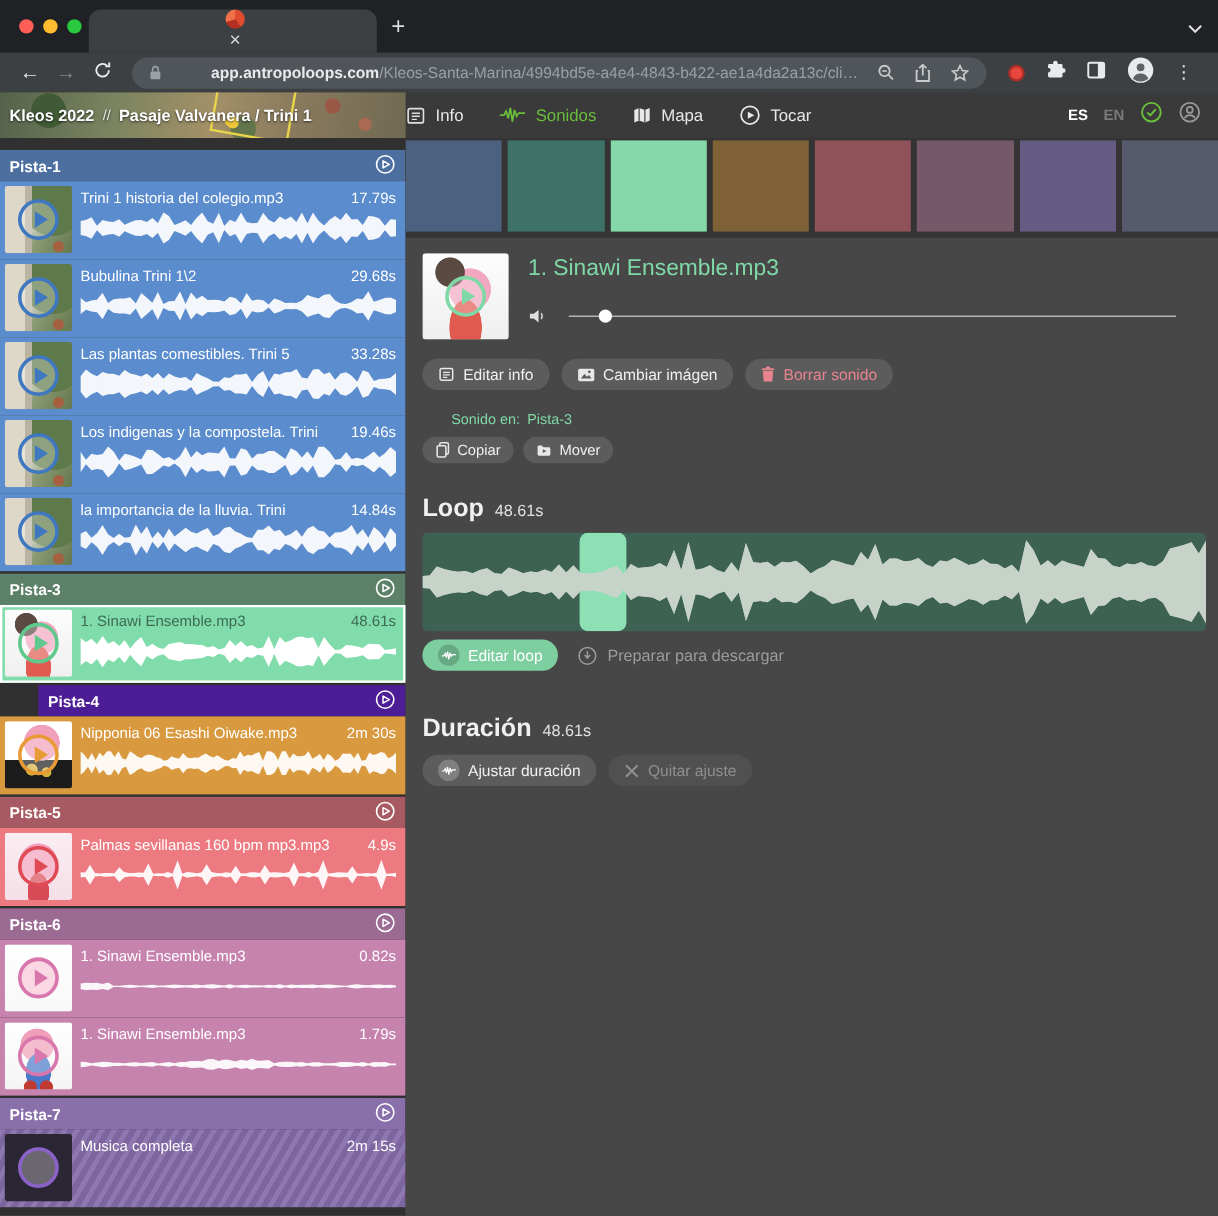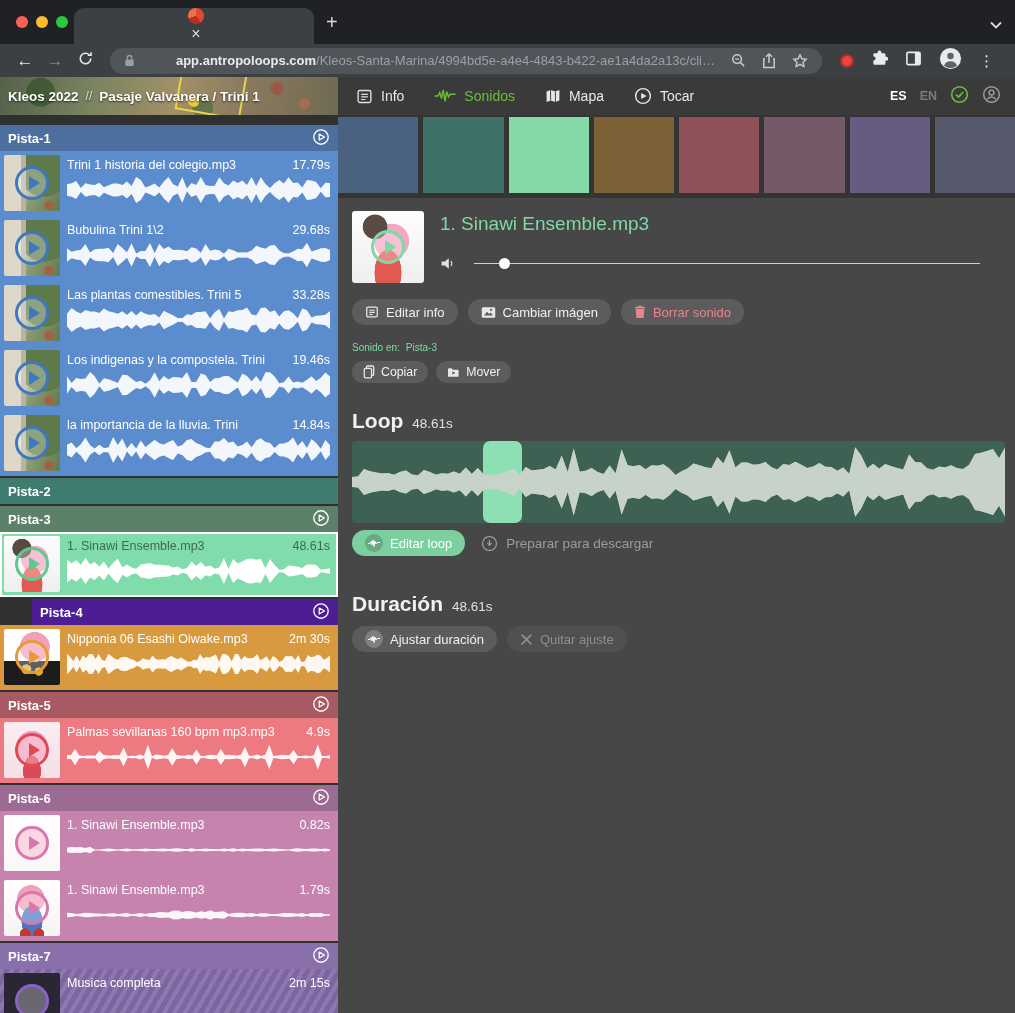--- a/index.html
+++ b/index.html
@@ -41,21 +41,21 @@
            radial-gradient(circle at 60% 80%, #62754a 0 10px, transparent 11px),
            radial-gradient(circle at 12% 40%, #3f5a35 0 14px, transparent 15px),
            linear-gradient(100deg,#55624a 0%,#7a8460 28%,#a39067 52%,#8a7a5e 72%,#6f6a52 100%); }
   .geo-poly { position:absolute; left:178px; top:-8px; width:66px; height:46px;
               border:2px solid #e8d44a; transform:rotate(10deg); }
   .geo-pin { position:absolute; left:189px; top:20px; width:10px; height:10px; background:#f0c83a;
              border-radius:50% 50% 50% 0; transform:rotate(45deg); }
   .crumb { position:absolute; left:8px; top:0; height:100%; display:flex; align-items:center; gap:7px;
            color:#fff; text-shadow:0 1px 2px rgba(0,0,0,.7); white-space:nowrap; }
   .crumb b { font-size:13.5px; } .crumb .sep { font-size:12px; color:#e8e8e8; }
-  .appnav { flex:1; display:flex; align-items:center; padding-left:18px; gap:30px; }
+  .appnav { flex:1; display:flex; align-items:center; gap:30px; }
   .nav-item { display:flex; align-items:center; gap:8px; color:#e8e8e8; font-size:14px; }
   .nav-item.active { color:#6abf3a; }
   .appbar-right { display:flex; align-items:center; gap:13px; padding-right:14px; }
   .lang { font-size:12.5px; font-weight:bold; color:#fff; }
   .lang.dim { color:#7a7a7a; }
 
   
   .content { display:flex; height:898px; }
   .sidebar { width:338px; flex:none; background:#303030; padding-top:10px; overflow:hidden; }
   .main { flex:1; background:#474747; overflow:hidden; }
@@ -76,21 +76,21 @@
   .vol-knob { position:absolute; top:0.5px; width:11px; height:11px; border-radius:50%; background:#fff; }
   .btn-row { display:flex; gap:10px; margin-top:16px; align-items:center; }
   .pill { height:26px; border-radius:14px; background:#5c5c5c; color:#f0f0f0; font-size:13px;
           display:inline-flex; align-items:center; gap:7px; padding:0 13px; }
   .pill.small { height:22px; font-size:12.3px; border-radius:12px; padding:0 11px; gap:6px; }
   .pill.danger { color:#e8848e; }
   .pill.mint { background:#7ecfa0; color:#fff; font-weight:500; }
   .pill.disabled { background:#505050; color:#8f8f8f; }
   .icon-circle { width:18px; height:18px; border-radius:50%; background:rgba(0,0,0,.18);
                  display:flex; align-items:center; justify-content:center; flex:none; }
-  .sound-in { margin-top:17px; font-size:10px; display:flex; gap:6px; }
+  .sound-in { margin-top:17px; font-size:12px; display:flex; gap:6px;margin-left:24px; }
   .sub-row { display:flex; gap:8px; margin-top:8px; }
   .sec-head { display:flex; align-items:baseline; gap:9px; margin-top:26px; }
   .sec-head .h { font-size:21px; font-weight:bold; }
   .sec-head .t { font-size:13.5px; color:#e0e0e0; }
   .loop-panel { position:relative; margin-top:8px; height:82px; background:#3d6253; border-radius:4px; overflow:hidden; }
   .loop-band { position:absolute; top:0; bottom:0; border-radius:7px; background:#8ce0b4; }
   .loop-panel svg { position:absolute; inset:0; }
   .loop-actions { display:flex; align-items:center; gap:16px; margin-top:7px; }
   .link-btn { display:flex; align-items:center; gap:8px; color:#9c9c9c; font-size:13.5px; }
   .dur-row { display:flex; gap:10px; margin-top:10px; }
@@ -360,23 +360,20 @@
               <span class="clip-title">la importancia de la lluvia. Trini</span>
               <span class="clip-dur">14.84s</span>
             </div>
             <svg viewBox="0 0 268 30" preserveAspectRatio="none" class="clip-wave">
               <path d="M0 15 L0.0 9.8 L4.7 7.4 L9.4 13.2 L14.1 9.3 L18.8 2.4 L23.5 10.3 L28.2 13.4 L32.9 9.8 L37.6 13.1 L42.3 12.6 L47.0 2.0 L51.7 10.0 L56.4 3.6 L61.1 13.6 L65.8 8.0 L70.5 13.5 L75.2 5.4 L79.9 12.0 L84.6 8.5 L89.3 4.8 L94.0 8.2 L98.7 9.5 L103.4 7.0 L108.1 5.1 L112.8 11.6 L117.5 10.1 L122.2 4.9 L126.9 4.0 L131.6 8.0 L136.4 9.7 L141.1 12.6 L145.8 13.3 L150.5 6.5 L155.2 6.4 L159.9 2.9 L164.6 7.7 L169.3 6.4 L174.0 11.6 L178.7 9.9 L183.4 6.4 L188.1 12.2 L192.8 5.6 L197.5 3.2 L202.2 7.1 L206.9 8.0 L211.6 12.9 L216.3 8.8 L221.0 8.5 L225.7 6.7 L230.4 2.4 L235.1 10.7 L239.8 6.0 L244.5 13.1 L249.2 4.1 L253.9 7.9 L258.6 13.7 L263.3 4.9 L268.0 10.3 L268 15 L268.0 19.7 L263.3 25.1 L258.6 16.3 L253.9 22.1 L249.2 25.9 L244.5 16.9 L239.8 24.0 L235.1 19.3 L230.4 27.6 L225.7 23.3 L221.0 21.5 L216.3 21.2 L211.6 17.1 L206.9 22.0 L202.2 22.9 L197.5 26.8 L192.8 24.4 L188.1 17.8 L183.4 23.6 L178.7 20.1 L174.0 18.4 L169.3 23.6 L164.6 22.3 L159.9 27.1 L155.2 23.6 L150.5 23.5 L145.8 16.7 L141.1 17.4 L136.4 20.3 L131.6 22.0 L126.9 26.0 L122.2 25.1 L117.5 19.9 L112.8 18.4 L108.1 24.9 L103.4 23.0 L98.7 20.5 L94.0 21.8 L89.3 25.2 L84.6 21.5 L79.9 18.0 L75.2 24.6 L70.5 16.5 L65.8 22.0 L61.1 16.4 L56.4 26.4 L51.7 20.0 L47.0 28.0 L42.3 17.4 L37.6 16.9 L32.9 20.2 L28.2 16.6 L23.5 19.7 L18.8 27.6 L14.1 20.7 L9.4 16.8 L4.7 22.6 L0.0 20.2 Z" fill="rgba(255,255,255,.93)"></path>
             </svg>
           </div>
         </div>
       </div>
       <div class="track-section">
-        <div class="track-header" style="background: rgb(63, 123, 110);">
-          <span>Pista-2</span>
-        </div>
       </div>
       <div class="track-section">
         <div class="track-header" style="background: rgb(93, 129, 104);">
           <span>Pista-3</span>
           <span><svg width="18" height="18" viewBox="0 0 20 20">
               <circle cx="10" cy="10" r="8" fill="none" stroke="#fff" stroke-width="1.5"></circle>
               <path d="M8 6.7 L13.8 10 L8 13.3 Z" fill="none" stroke="#fff" stroke-width="1.4" stroke-linejoin="round"></path>
             </svg></span>
         </div>
         <div class="clip sel dark-text" style="background: rgb(129, 220, 171);">

